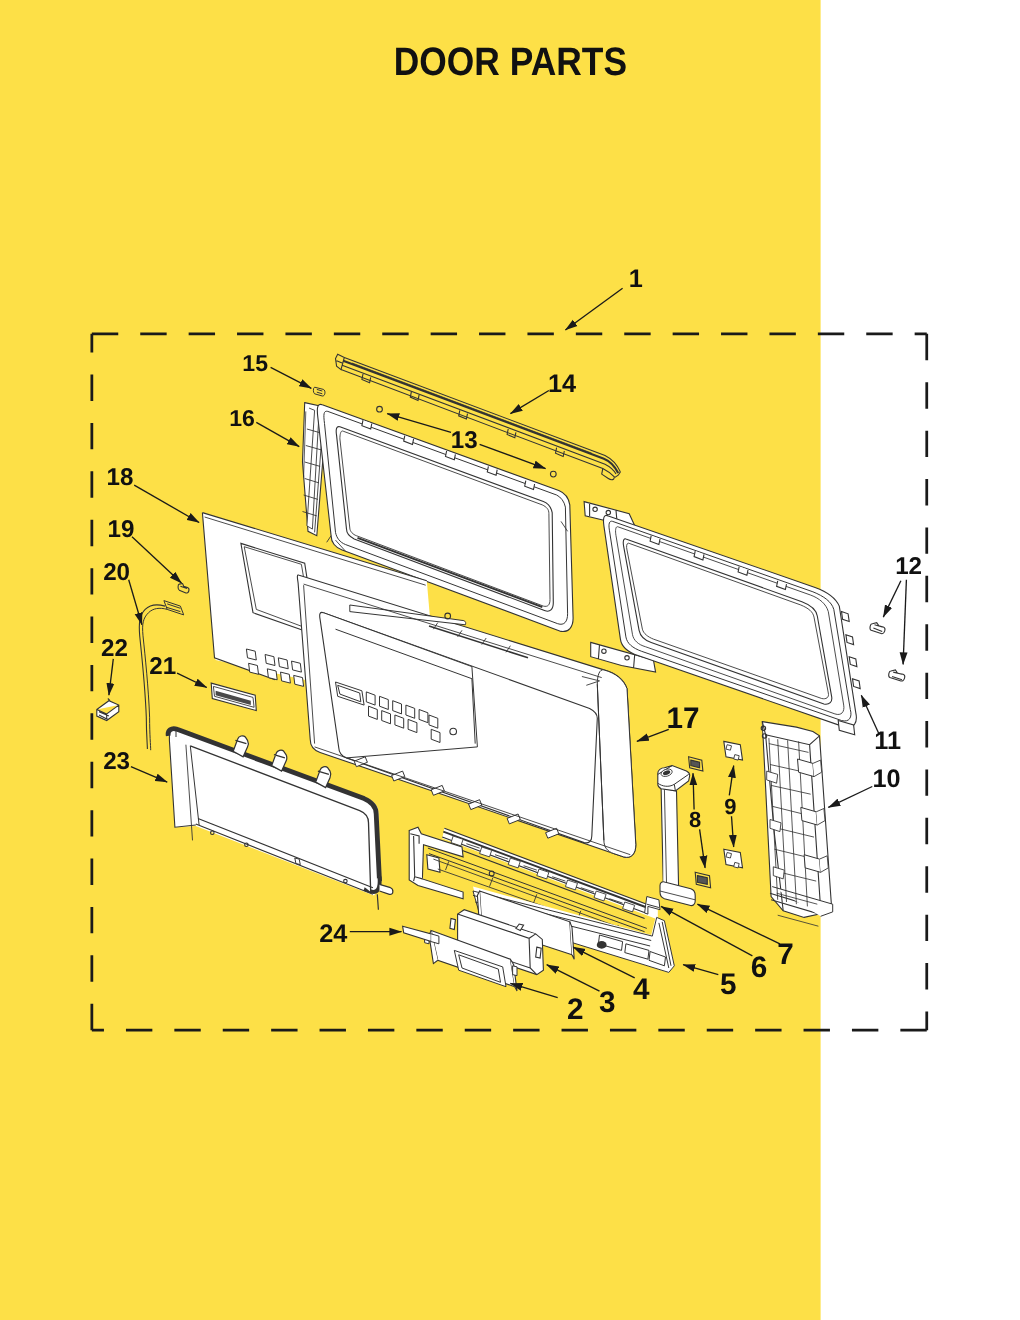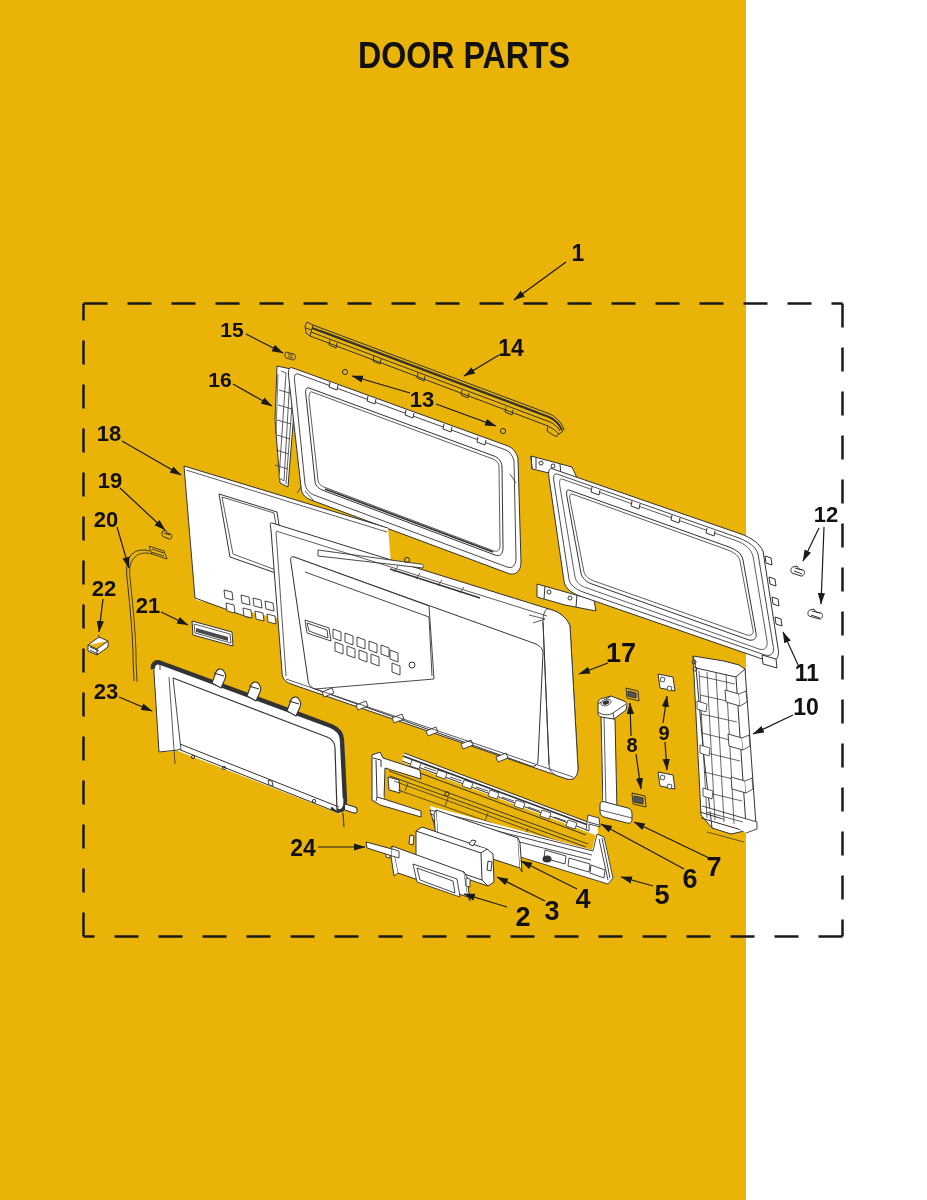--- a/index.html
+++ b/index.html
@@ -1,16 +1,16 @@
 <!DOCTYPE html>
 <html><head>
 <meta charset="utf-8">
 <style>
 html,body{margin:0;padding:0;background:#fff;}
-#page{width:746px;height:1200px;position:relative;background:#eab308;font-family:"Liberation Sans",sans-serif;}
+#page{width:746px;height:1200px;position:relative;background:#fde047;font-family:"Liberation Sans",sans-serif;}
 svg{position:absolute;top:0;left:0;}
 .lbl{font-family:"Liberation Sans",sans-serif;font-weight:bold;fill:#111;}
 .ln{stroke:#333;stroke-width:1;fill:none;}
 .lnf{stroke:#333;stroke-width:1;fill:#fff;}
 </style>
 </head>
 <body>
 <div id="page">
 <svg width="927" height="1200" viewBox="0 0 927 1200">
 <defs>

